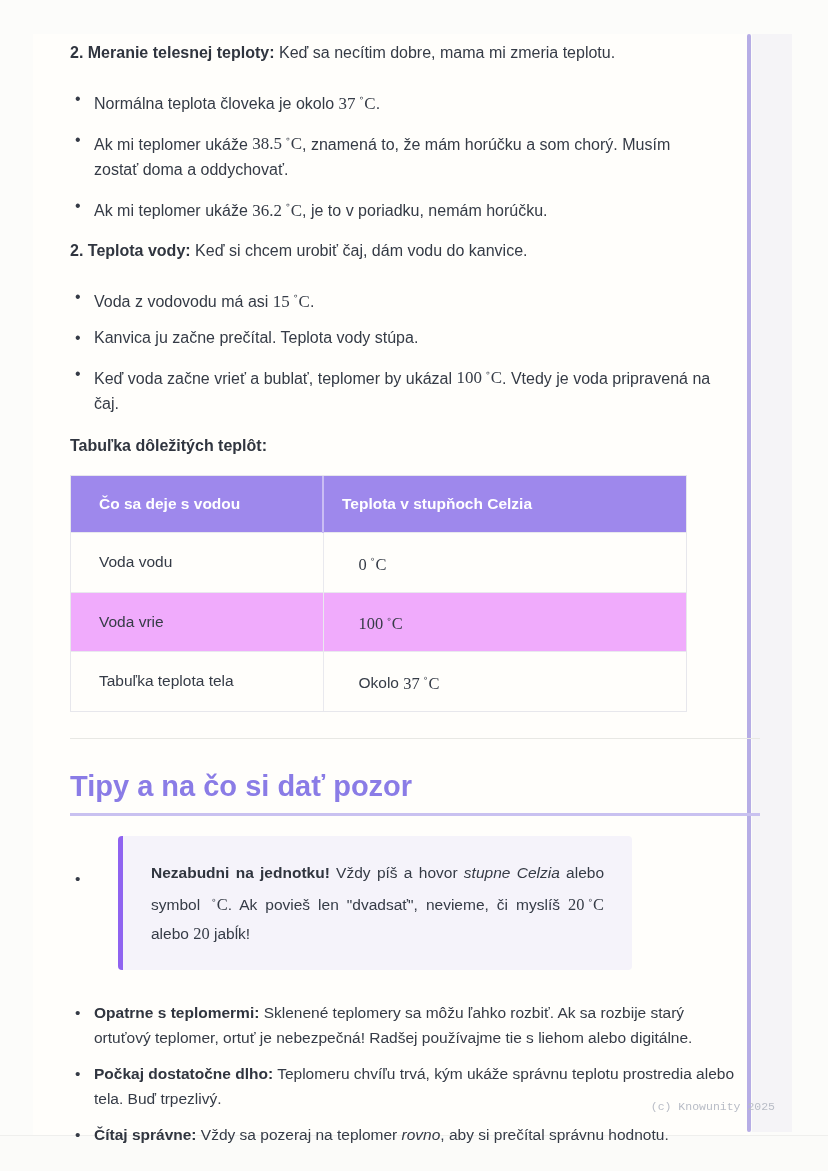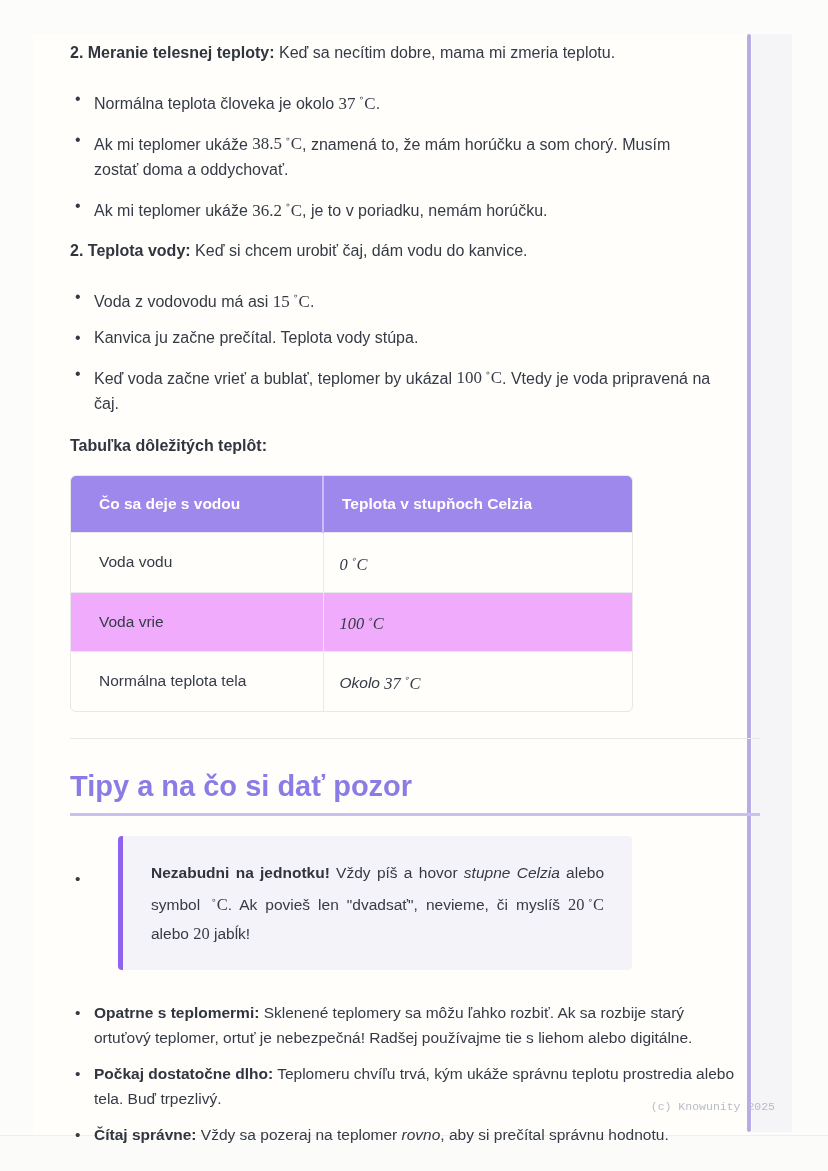--- a/index.html
+++ b/index.html
@@ -24,26 +24,26 @@
   .math{font-family:"Liberation Serif", serif;font-size:1.06em;}
   .math .deg{margin-left:3px;white-space:nowrap;}
   .math sup{font-size:0.55em;position:relative;top:-1px;}
   ul{list-style:none;margin:0;padding:0;}
   ul.main{margin-top:20px;width:646px;}
   ul.main>li{position:relative;padding-left:24px;font-size:16px;line-height:26px;margin-top:10px;}
   ul.main>li:first-child{margin-top:0;}
   ul.main>li::before,ul.tips>li::before{content:"\2022";position:absolute;left:5px;top:0;color:var(--text);}
   .para-2{margin-top:14px;}
   .table-title{margin-top:16px;font-weight:700;color:#30353f;}
-  .table-wrap{margin-top:16px;width:563px;border:1px solid #e7e7ec;border-radius:6px;overflow:hidden;box-sizing:border-box;}
+  .table-wrap{margin-top:16px;width:617px;border:1px solid #e7e7ec;border-radius:0;overflow:hidden;box-sizing:border-box;}
   table{width:100%;border-collapse:collapse;}
   th{background:var(--th-bg);color:#ffffff;font-weight:600;font-size:15.5px;text-align:left;padding:19px 24px 19px 28px;}
   th+th{border-left:2px solid rgba(255,255,255,0.45);padding-left:18px;}
   td{padding:18px 24px 18px 28px;font-size:15.5px;line-height:18px;border-top:1px solid #e9e9ee;}
-  td+td{border-left:1px solid #e9e9ee;padding-left:16px;font-style:italic;}
+  td+td{border-left:1px solid #e9e9ee;padding-left:35px;}
   tbody tr:nth-child(2){background:#f0abfc;}
   col.c1{width:252px;}
   hr.divider{margin:26px 0 0;border:none;border-top:1px solid #e8e8e4;}
   h2{margin:30px 0 0;font-size:29px;line-height:34px;font-weight:700;color:var(--accent);padding-bottom:10px;border-bottom:3px solid var(--underline);}
   ul.tips{margin-top:20px;width:670px;}
   ul.tips>li{position:relative;padding-left:24px;font-size:15.5px;line-height:25px;margin-top:11px;}
   ul.tips>li.callout-li{margin-top:0;}
   ul.tips>li.callout-li::before{top:30px;}
   ul.tips>li.after-callout{margin-top:30px;}
   .callout{margin-left:24px;width:514px;box-sizing:border-box;background:var(--callout-bg);
@@ -94,21 +94,21 @@
       <tbody>
         <tr>
           <td>Voda vodu</td>
           <td><span class="math">0<span class="deg"><sup>∘</sup>C</span></span></td>
         </tr>
         <tr>
           <td>Voda vrie</td>
           <td><span class="math">100<span class="deg"><sup>∘</sup>C</span></span></td>
         </tr>
         <tr>
-          <td>Normálna teplota tela</td>
+          <td>Tabuľka teplota tela</td>
           <td>Okolo <span class="math">37<span class="deg"><sup>∘</sup>C</span></span></td>
         </tr>
       </tbody>
     </table>
   </div>
 
   <hr class="divider">
 
   <h2>Tipy a na čo si dať pozor</h2>
 

